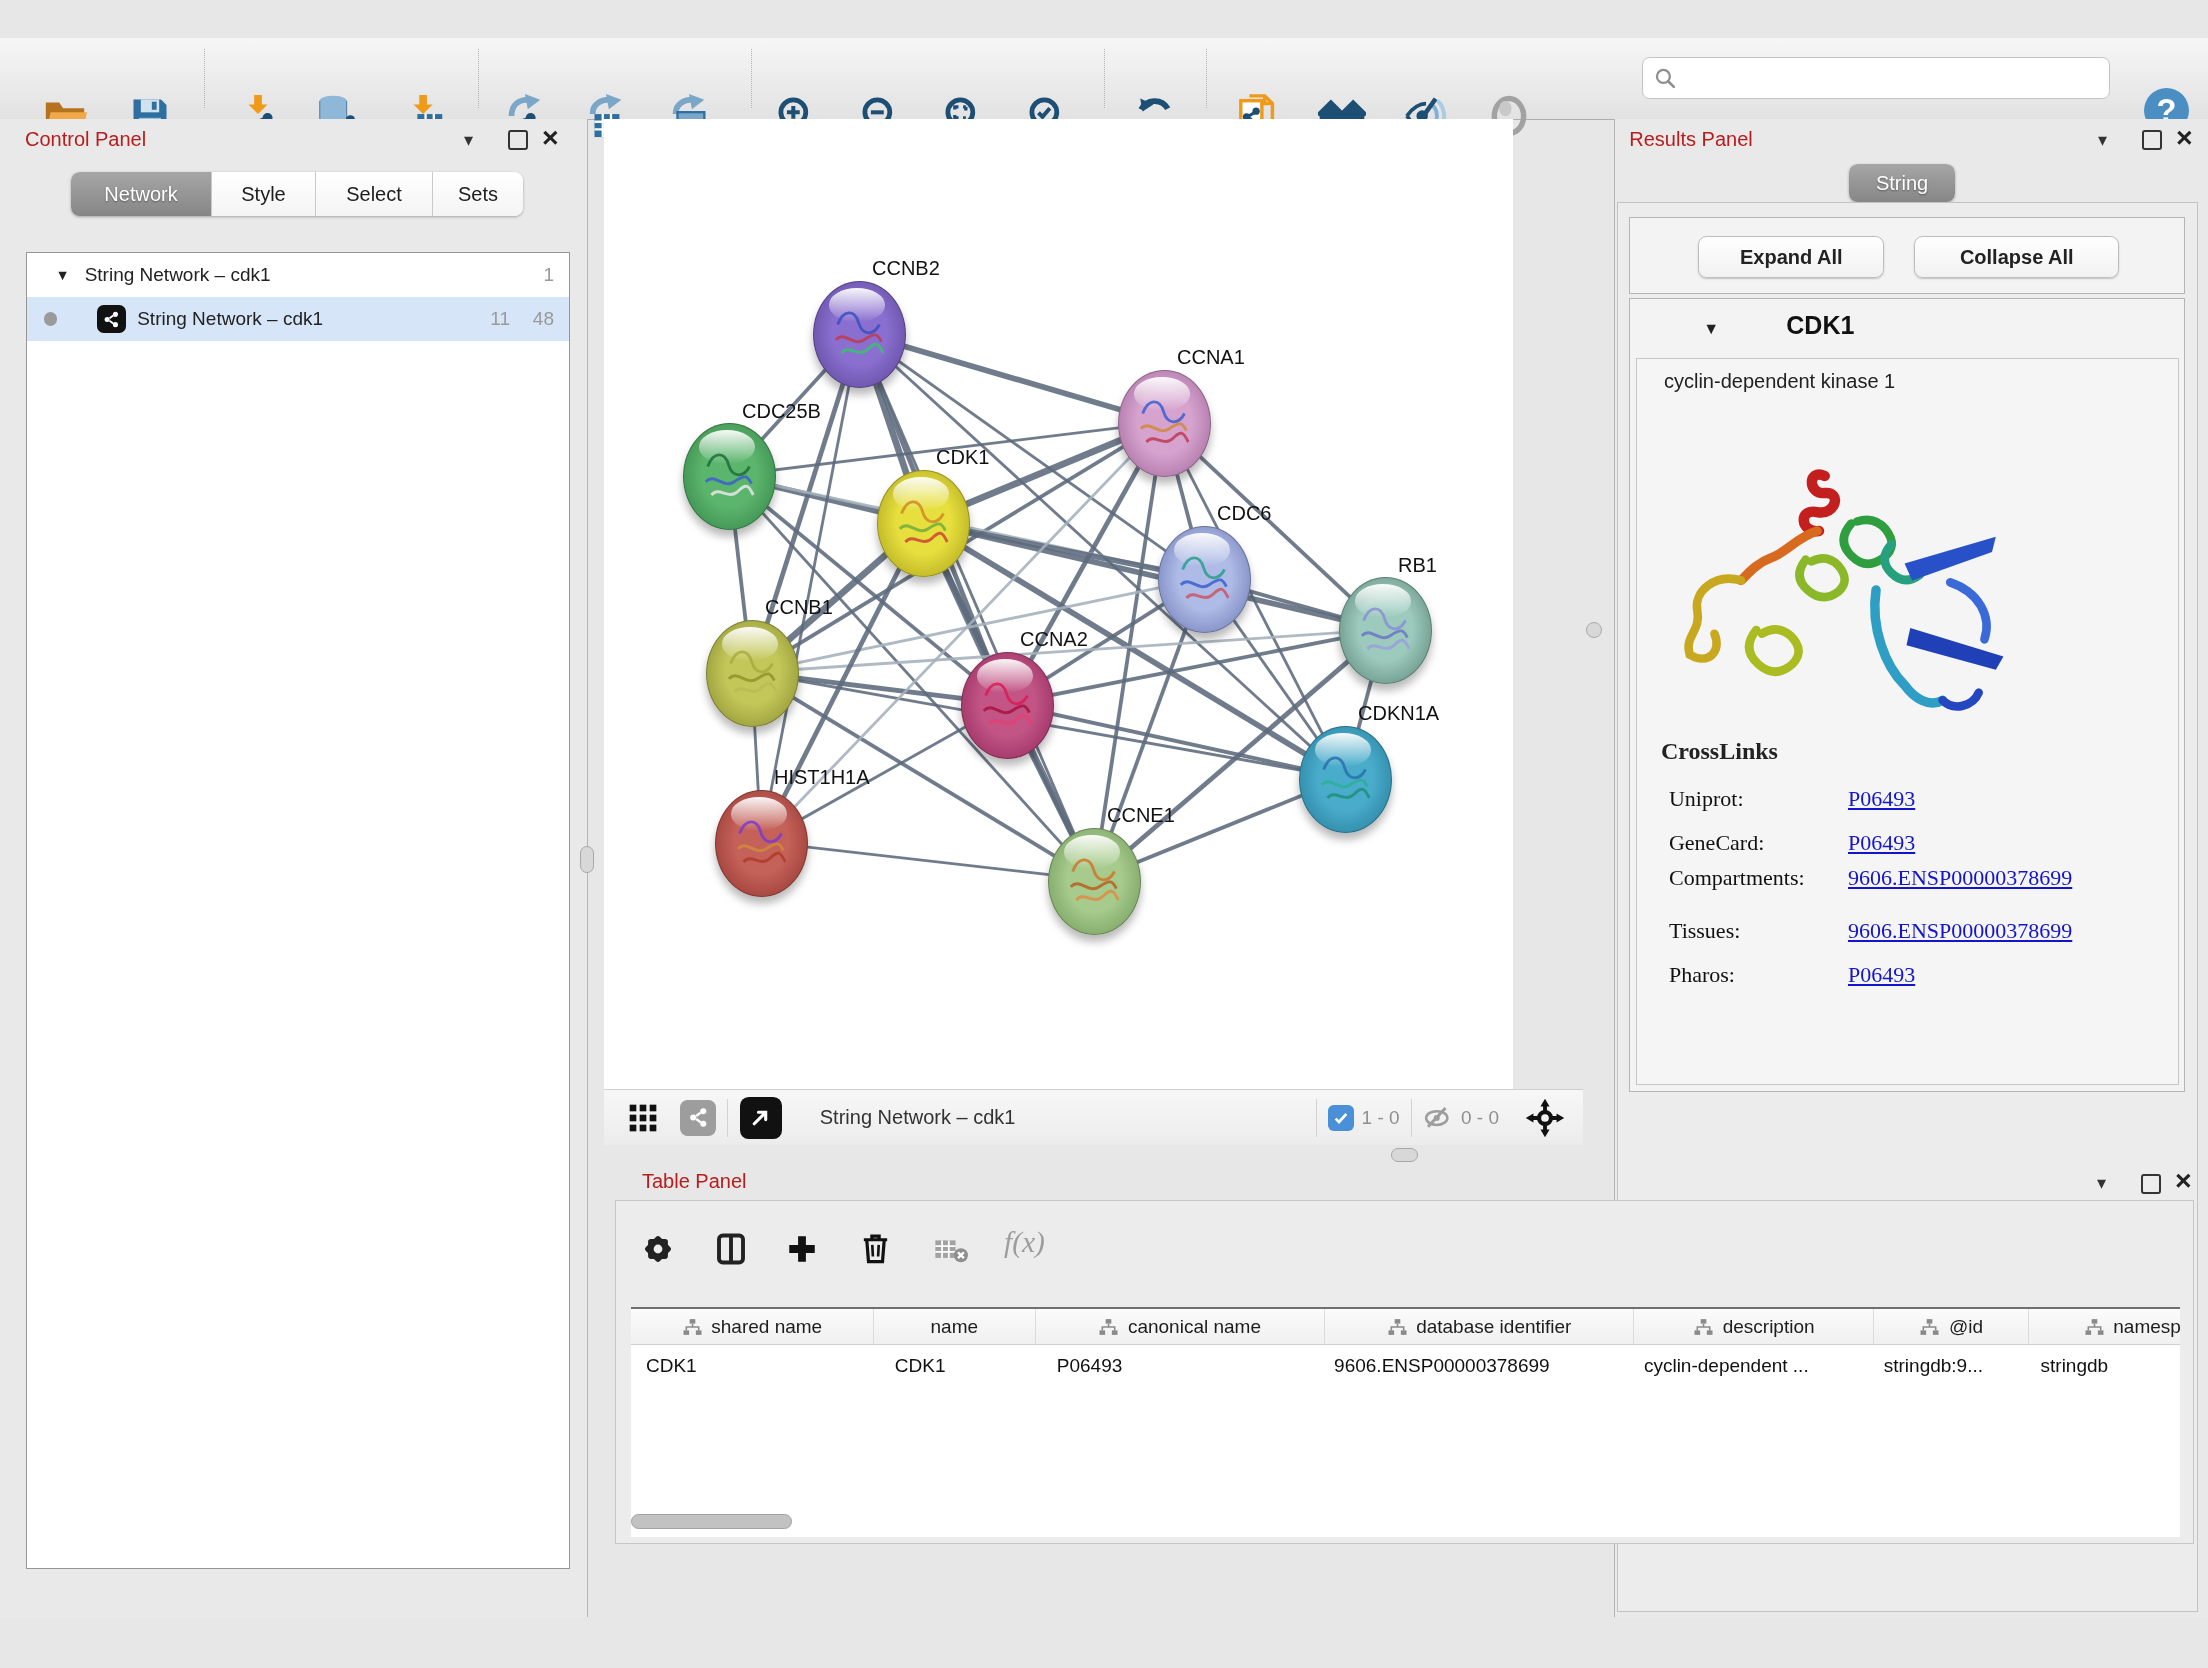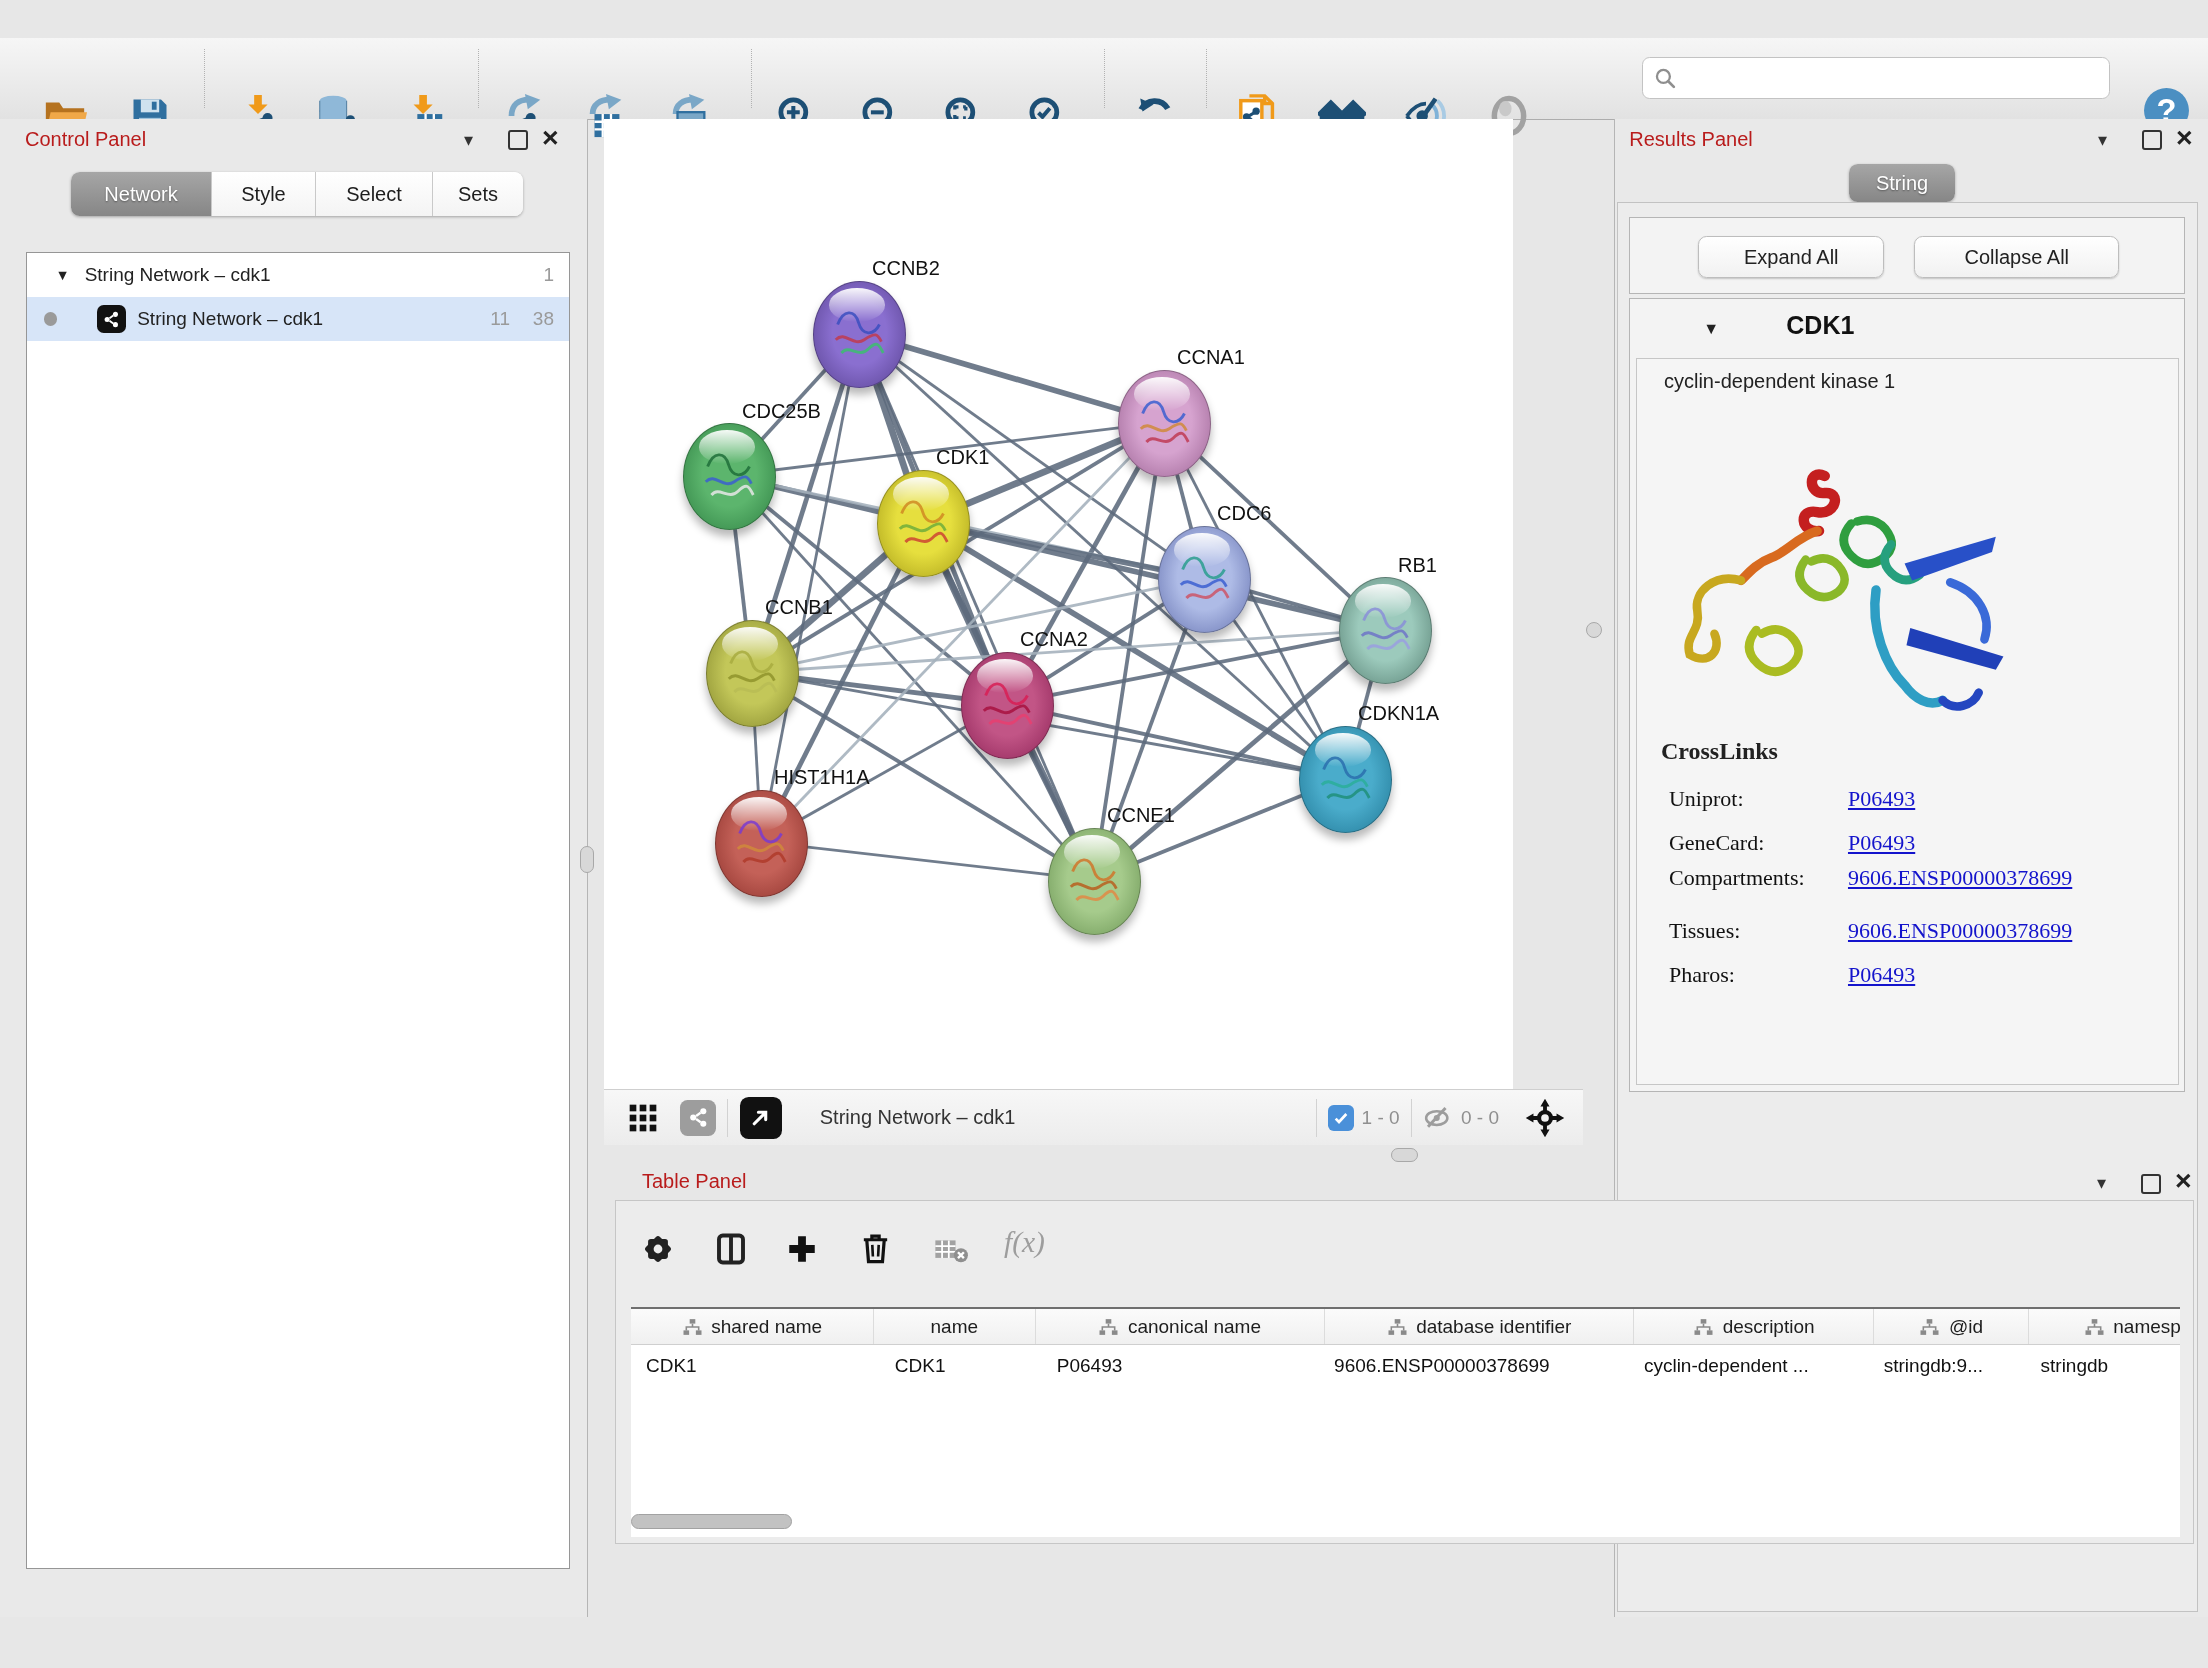--- a/index.html
+++ b/index.html
@@ -55,21 +55,21 @@
   #net-bar{left:0;top:970px;width:979px;height:55px;background:linear-gradient(#f7f7f7,#ececec);
            border-top:1px solid #cfcfcf;display:flex;align-items:center;}
   .nb-sep{width:0;height:38px;border-left:1px solid #d2d2d2;margin:0 11.4px;}
   .nb-counts{font-size:19px;color:#8f8f8f;margin-left:7.6px;}
   
   #results-panel{left:1614px;top:119px;width:594px;height:1498px;background:#e9e9e9;border-left:1px solid #b5b5b5;}
   #rp-box{left:1.9px;top:83px;width:581px;height:1410px;background:#ececec;border:1px solid #c2c2c2;box-sizing:border-box;}
   .rp-sub{position:absolute;background:#f3f3f3;border:1px solid #b5b5b5;box-sizing:border-box;}
   .rp-btn{position:absolute;height:40px;background:linear-gradient(#ffffff,#f1f1f1);border:1px solid #bdbdbd;
           border-radius:8.6px;font-size:20px;display:flex;align-items:center;justify-content:center;
-          box-shadow:0 1px 1.9px rgba(0,0,0,.2);}
+          box-shadow:0 1px 1.9px rgba(0,0,0,.2);font-weight:bold;}
   #cdk1-name{font-size:25px;font-weight:bold;color:#111;}
   #cdk1-desc{font-size:20px;color:#222;}
   .serif{font-family:"Liberation Serif",serif;}
   .xl-label{font-size:22px;color:#111;}
   .xl-value{font-size:22px;color:#1414cc;text-decoration:underline;}
   
   #table-panel-box{left:615px;top:1200px;width:1579px;height:344px;background:#ececec;border:1px solid #c6c6c6;box-sizing:border-box;}
   #node-table{left:15px;top:106px;width:1549px;height:228px;background:#fff;border-top:2.9px solid #6f6f6f;overflow:hidden;}
   .th-row{display:flex;height:35px;background:linear-gradient(#fbfbfb,#f0f0f0);border-bottom:1px solid #cfcfcf;width:1636px;}
   .th{display:flex;align-items:center;justify-content:center;gap:8.6px;font-size:19px;color:#1d1d1d;
@@ -288,21 +288,21 @@
         <span class="share-badge" style="margin-left:40px">
           <svg width="19" height="19" viewBox="0 0 24 24">
               <circle cx="17" cy="5.5" r="3.2" fill="#fff"></circle>
               <circle cx="6.5" cy="12" r="3.2" fill="#fff"></circle>
               <circle cx="17" cy="18.5" r="3.2" fill="#fff"></circle>
               <path d="M9.5 10.4 L14.2 7 M9.5 13.6 L14.2 17" stroke="#fff" stroke-width="2.4"></path>
             </svg>
         </span>
         <span style="margin-left:11.4px">String Network – cdk1</span>
         <span class="row-count" style="right:59px">11</span>
-        <span class="row-count" style="right:15px">38</span>
+        <span class="row-count" style="right:15px">48</span>
       </div>
     </div>
   </div>
 
   <div id="network-view" class="abs">
     <div id="net-canvas" class="abs">
       <svg id="edges-svg" width="979" height="970" viewBox="0 0 1029 1020">
           <line x1="268" y1="225" x2="588" y2="319" stroke="#5c6a7c" stroke-width="6" stroke-opacity="0.88"></line>
           <line x1="268" y1="225" x2="131" y2="375" stroke="#5c6a7c" stroke-width="4" stroke-opacity="0.88"></line>
           <line x1="268" y1="225" x2="335" y2="424" stroke="#5c6a7c" stroke-width="7" stroke-opacity="0.88"></line>

